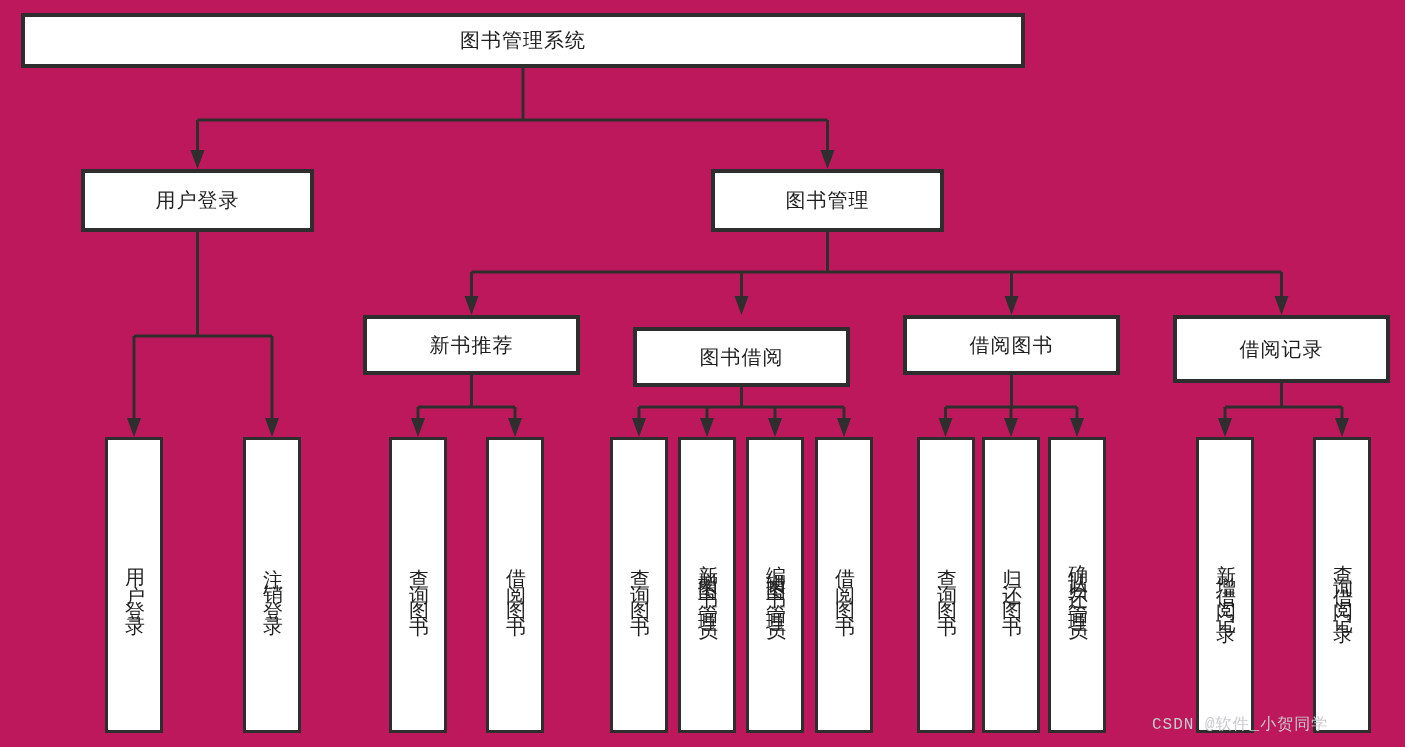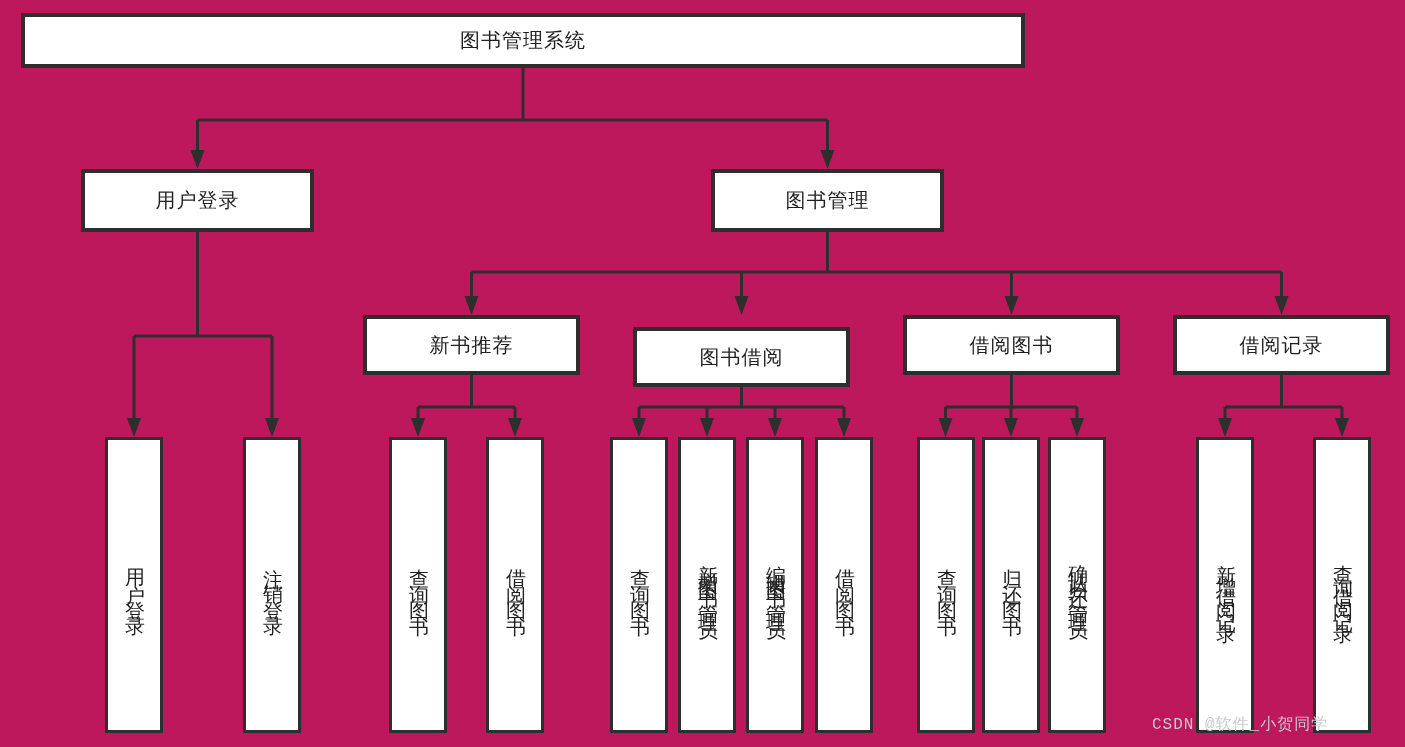--- a/index.html
+++ b/index.html
@@ -101,21 +101,21 @@
 
   <div class="node hbox" style="left:363px;top:315px;width:217px;height:60px;">
     <span>新书推荐</span>
   </div>
   <div class="node hbox" style="left:633px;top:327px;width:217px;height:60px;">
     <span>图书借阅</span>
   </div>
   <div class="node hbox" style="left:903px;top:315px;width:217px;height:60px;">
     <span>借阅图书</span>
   </div>
-  <div class="node hbox" style="left:1173px;top:315px;width:217px;height:60px;text-align:center;">
+  <div class="node hbox" style="left:1173px;top:315px;width:217px;height:68px;text-align:center;">
     <span>借阅记录</span>
   </div>
 
   <div class="node vbox" style="left:105px;">
     <span>用户登录</span>
   </div>
   <div class="node vbox" style="left:243px;">
     <span>注销登录</span>
   </div>
 

